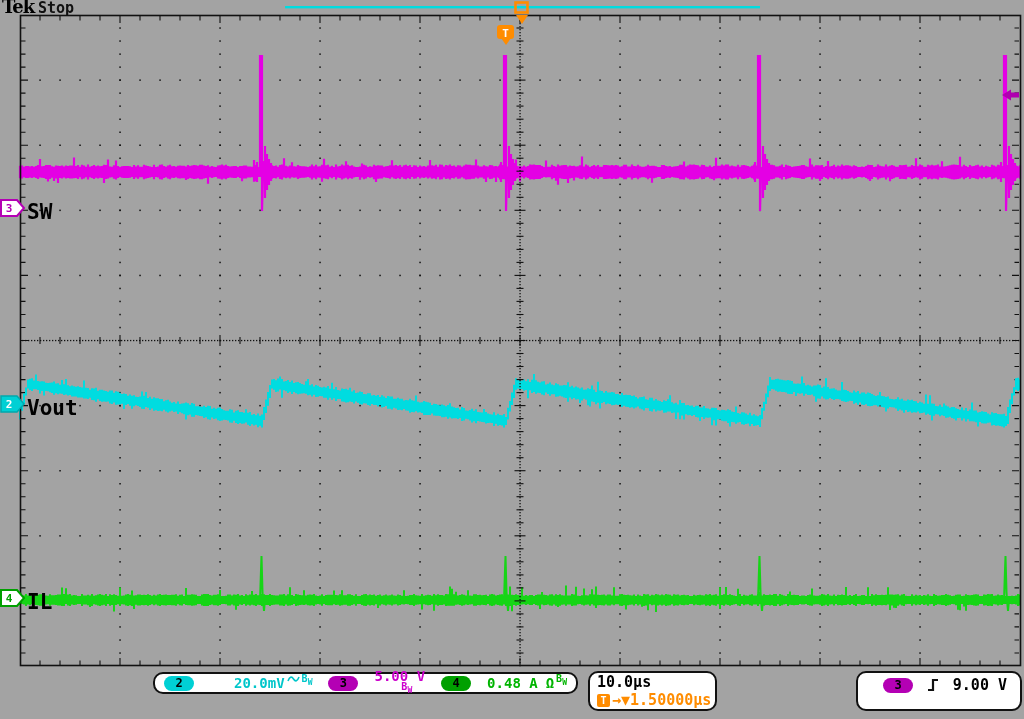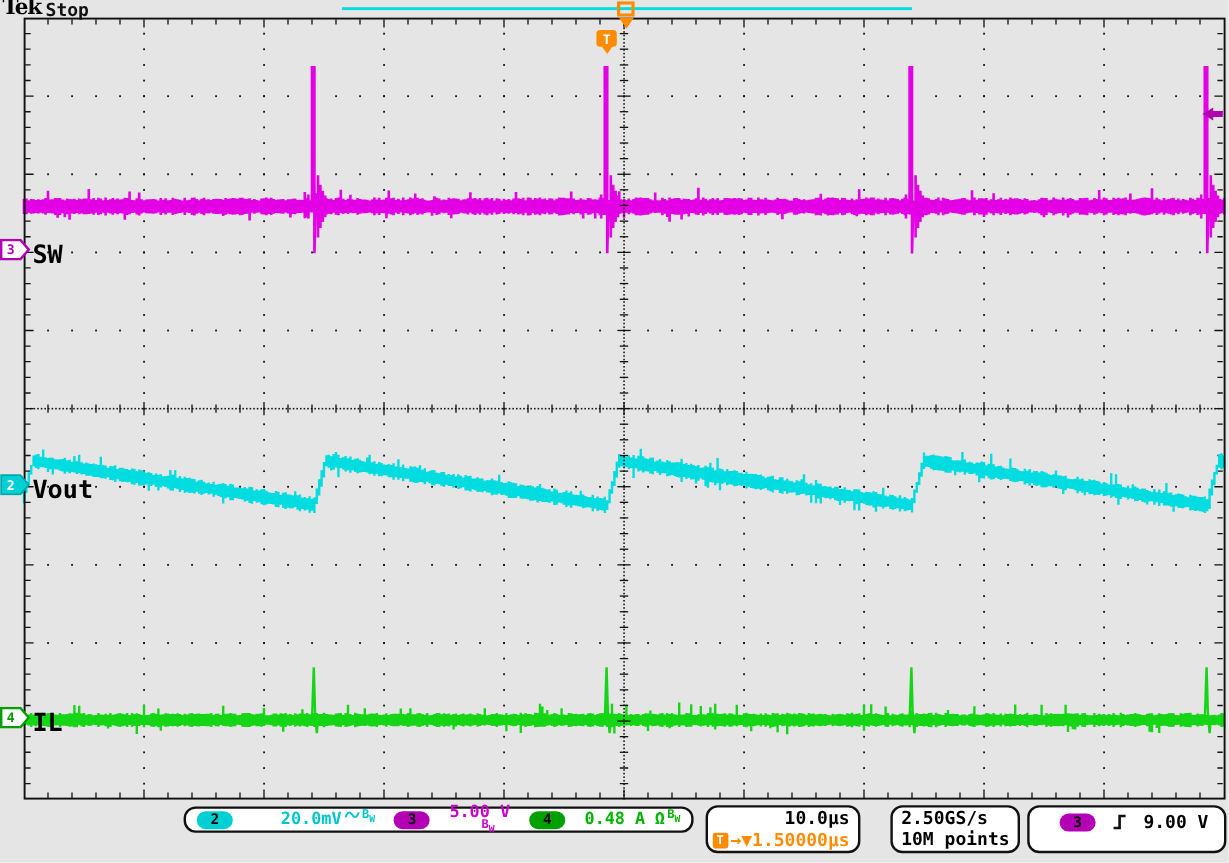--- a/index.html
+++ b/index.html
@@ -1,27 +1,27 @@
 <!DOCTYPE html>
 <html><head>
 <meta charset="utf-8">
 <style>
   html,body{margin:0;padding:0;background:#fff;}
-  #screen{position:relative;width:1024px;height:719px;background:#e5e5e5;overflow:hidden;
+  #screen{position:relative;width:1024px;height:719px;background:#a3a3a3;overflow:hidden;
           font-family:"DejaVu Sans Mono",monospace;}
   #logo{position:absolute;left:2px;top:-4px;font-family:"DejaVu Serif",serif;
         font-weight:bold;font-size:18px;color:#000;letter-spacing:-1px;}
   #status{position:absolute;left:38px;top:-1px;font-size:15px;font-weight:bold;color:#111;text-align:right;}
   #scope-svg{position:absolute;left:0;top:0;}
   .chtag{position:absolute;left:0;}
   .chlabel{position:absolute;left:27px;font-size:21px;font-weight:bold;color:#000;}
   .rbox{position:absolute;background:#fff;border:2px solid #111;border-radius:10px;
         display:flex;align-items:center;font-weight:bold;font-size:14px;box-sizing:border-box;}
   #boxA{left:153px;top:672px;width:425px;height:22px;justify-content:space-between;padding:0 9px;}
-  #boxB{left:588px;top:671px;width:129px;height:40px;flex-direction:column;align-items:flex-end;
+  #boxB{left:588px;top:671px;width:129px;height:40px;flex-direction:column;align-items:flex-start;
         justify-content:center;padding:0 7px;font-size:15px;}
   #boxC{left:742px;top:671px;width:108px;height:40px;flex-direction:column;align-items:flex-start;
         justify-content:center;padding:0 7px;font-size:15px;line-height:17px;}
   #boxD{left:856px;top:671px;width:166px;height:40px;flex-direction:column;align-items:stretch;
         justify-content:flex-start;padding:3px 7px 0 7px;font-size:15px;}
   .badge{display:inline-flex;justify-content:center;align-items:center;width:30px;height:15px;
          border-radius:8px;color:#000;font-size:12px;font-weight:bold;flex:0 0 auto;}
   .bg2{background:#00d0d4;}  .bg3{background:#b400b4;}  .bg4{background:#00a000;}
   .t2{color:#00c6ca;margin-left:24px;} .t3{color:#cc00cc;flex-direction:column;} .t4{color:#00b400;} .torange{color:#ff8c00;}
   .grp{display:inline-flex;align-items:center;}
@@ -1648,24 +1648,20 @@
     </span>
   </div>
 
   <div class="rbox" id="boxB">
     <div class="row"><span>10.0µs</span></div>
     <div class="row torange">
       <span class="tsq"><span>T</span></span><span>→</span><span>▼</span><span>1.50000µs</span>
     </div>
   </div>
 
-  <div class="rbox" id="boxC">
-    <div class="row"><span>2.50GS/s</span></div>
-    <div class="row"><span>10M points</span></div>
-  </div>
 
   <div class="rbox" id="boxD">
     <div class="row">
       <span class="badge bg3">3</span>
       <svg class="slope" width="14" height="16">
         <path d="M2,13 H7 V3 H12" fill="none" stroke="#111" stroke-width="2.2"></path>
       </svg>
       <span>9.00 V</span>
     </div>
   </div>

